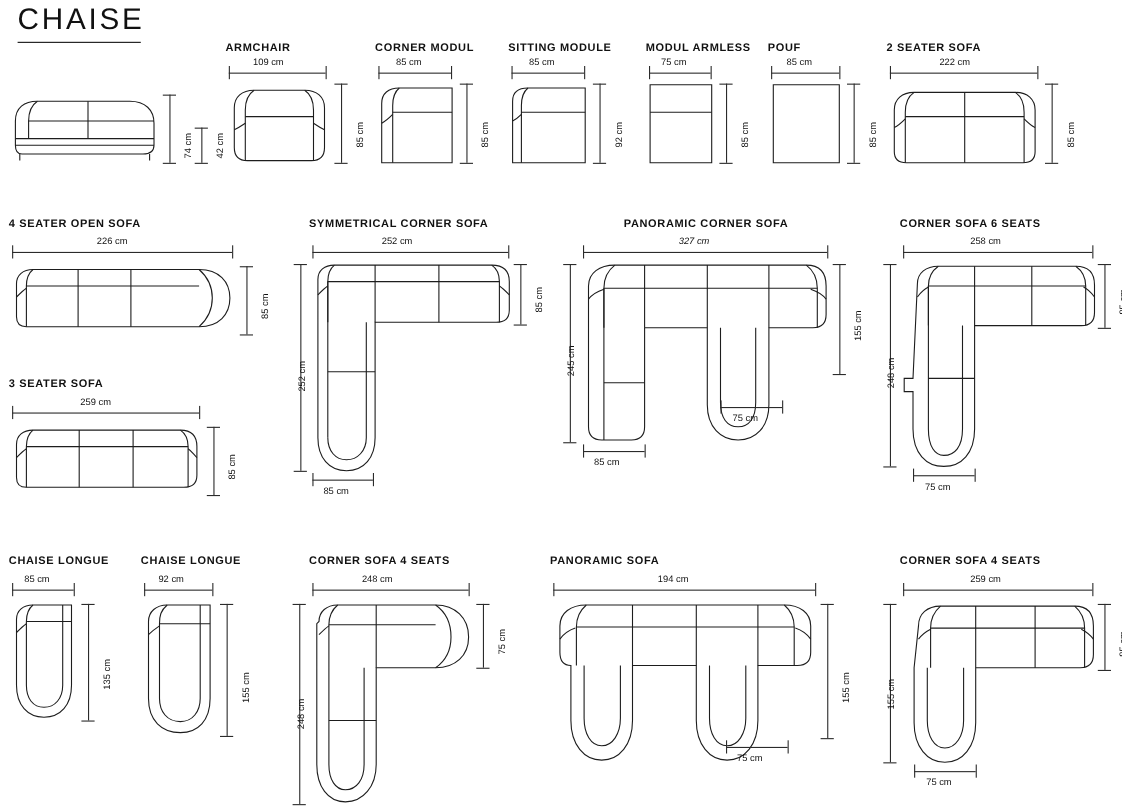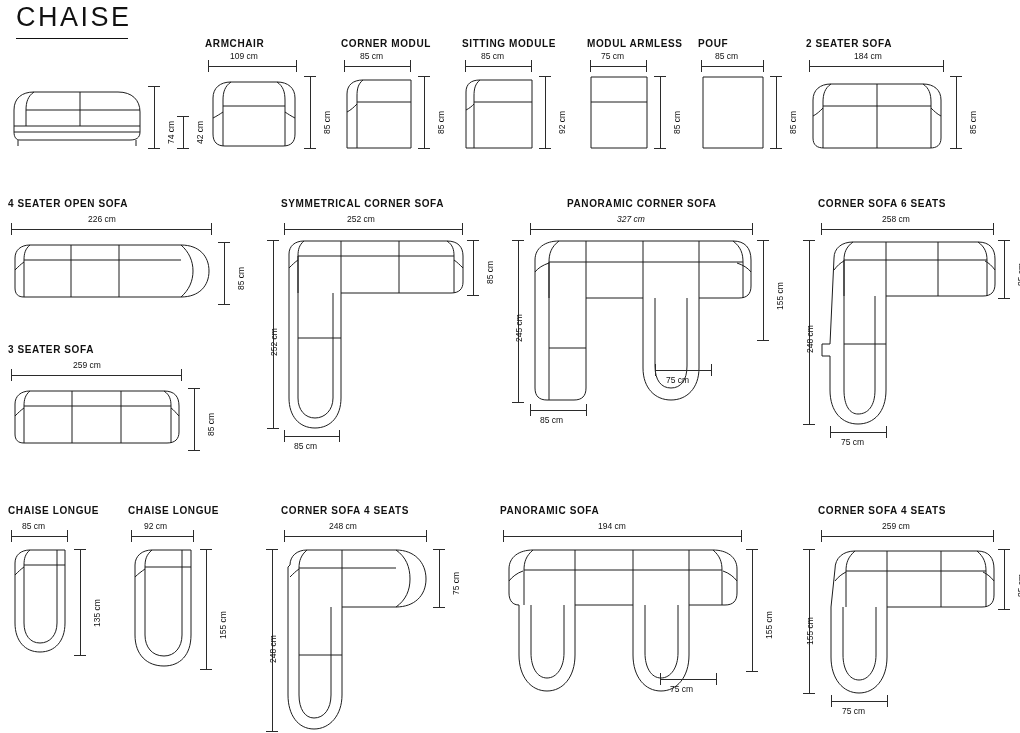--- a/index.html
+++ b/index.html
@@ -196,21 +196,21 @@
     <div class="gline h" style="left:72px; top:38px; width:12px;"></div>
     <div class="gline h" style="left:72px; top:110px; width:12px;"></div>
     <div class="dim vert" style="left:90px; top:96px;">85 cm</div>
   </div>
 
   <div class="item" style="left:806px; top:38px;">
     <div class="item-title" style="left:0; top:0;">2 SEATER SOFA</div>
     <div class="gline h" style="left:3px; top:28px; width:134px;"></div>
     <div class="gline v" style="left:3px; top:22px; height:12px;"></div>
     <div class="gline v" style="left:137px; top:22px; height:12px;"></div>
-    <div class="dim" style="left:48px; top:13px;">184 cm</div>
+    <div class="dim" style="left:48px; top:13px;">222 cm</div>
 
     <div class="draw" style="left:3px; top:38px;">
       <svg width="136" height="74" viewBox="0 0 136 74">
         <path class="o" d="M4 24 C4 14 11 8 22 8 L114 8 C125 8 132 14 132 24 L132 62 C132 69 128 72 121 72 L15 72 C8 72 4 69 4 62 Z"></path>
         <path class="l" d="M22 8 C16 12 14 18 14 26 L14 72"></path>
         <path class="l" d="M114 8 C120 12 122 18 122 26 L122 72"></path>
         <path class="l" d="M14 30 L122 30"></path>
         <path class="l" d="M68 8 L68 72"></path>
         <path class="l" d="M4 40 C8 38 11 35 14 32"></path>
         <path class="l" d="M132 40 C128 38 125 35 122 32"></path>

